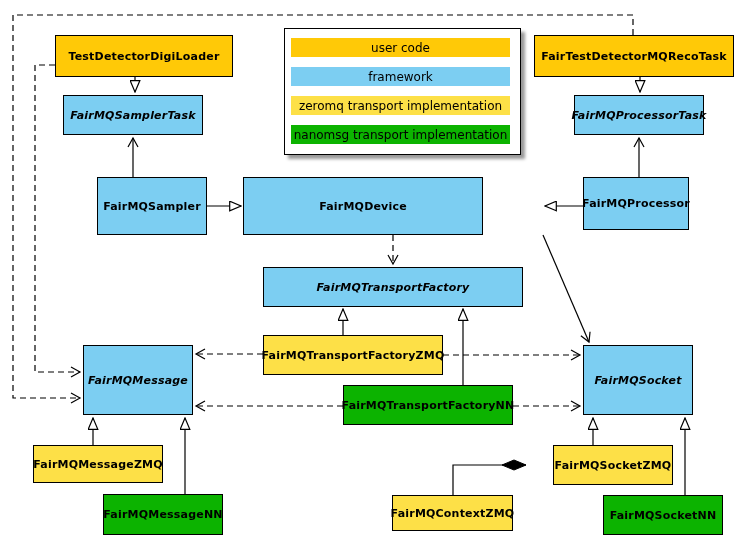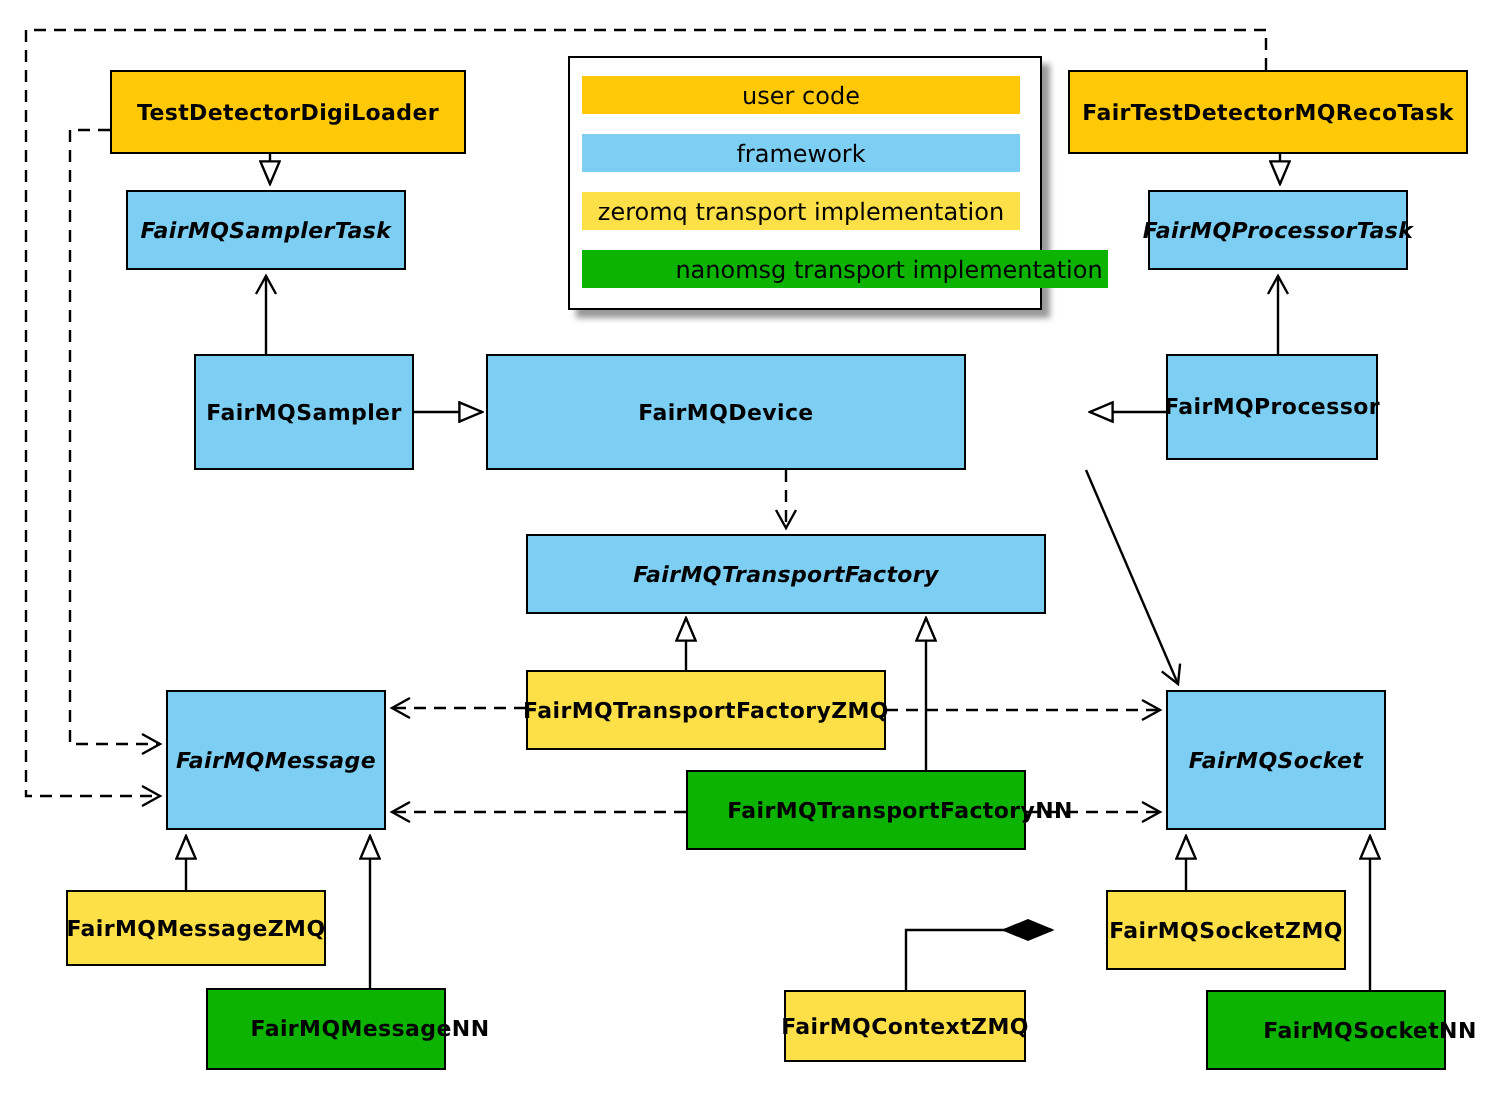--- a/index.html
+++ b/index.html
@@ -11,21 +11,21 @@
   .node{
     position:absolute;display:flex;align-items:center;justify-content:center;
     border:1.5px solid #000;box-sizing:border-box;
     font-size:11px;font-weight:bold;color:#000;text-align:center;
     white-space:nowrap;letter-spacing:0.2px;
   }
   .italic{font-style:italic;}
   .c-yellow{background:#FFC907;}
   .c-blue{background:#7CCEF2;}
   .c-red{background:#fde047;}
-  .c-green{background:#0CB300;padding-left:44px;}
+  .c-green{background:#0CB300;}
 
   
   .n-digiloader   {left:55px;  top:35px;  width:178px; height:42px;}
   .n-recotask     {left:534px; top:35px;  width:200px; height:42px;}
   .n-samplertask  {left:63px;  top:95px;  width:140px; height:40px;}
   .n-processortask{left:574px; top:95px;  width:130px; height:40px;}
   .n-sampler      {left:73px;  top:177px; width:110px; height:58px;margin-left:24px;}
   .n-device       {left:243px; top:177px; width:240px; height:58px;}
   .n-processor    {left:583px; top:177px; width:106px; height:53px;}
   .n-factory      {left:263px; top:267px; width:260px; height:40px;}

